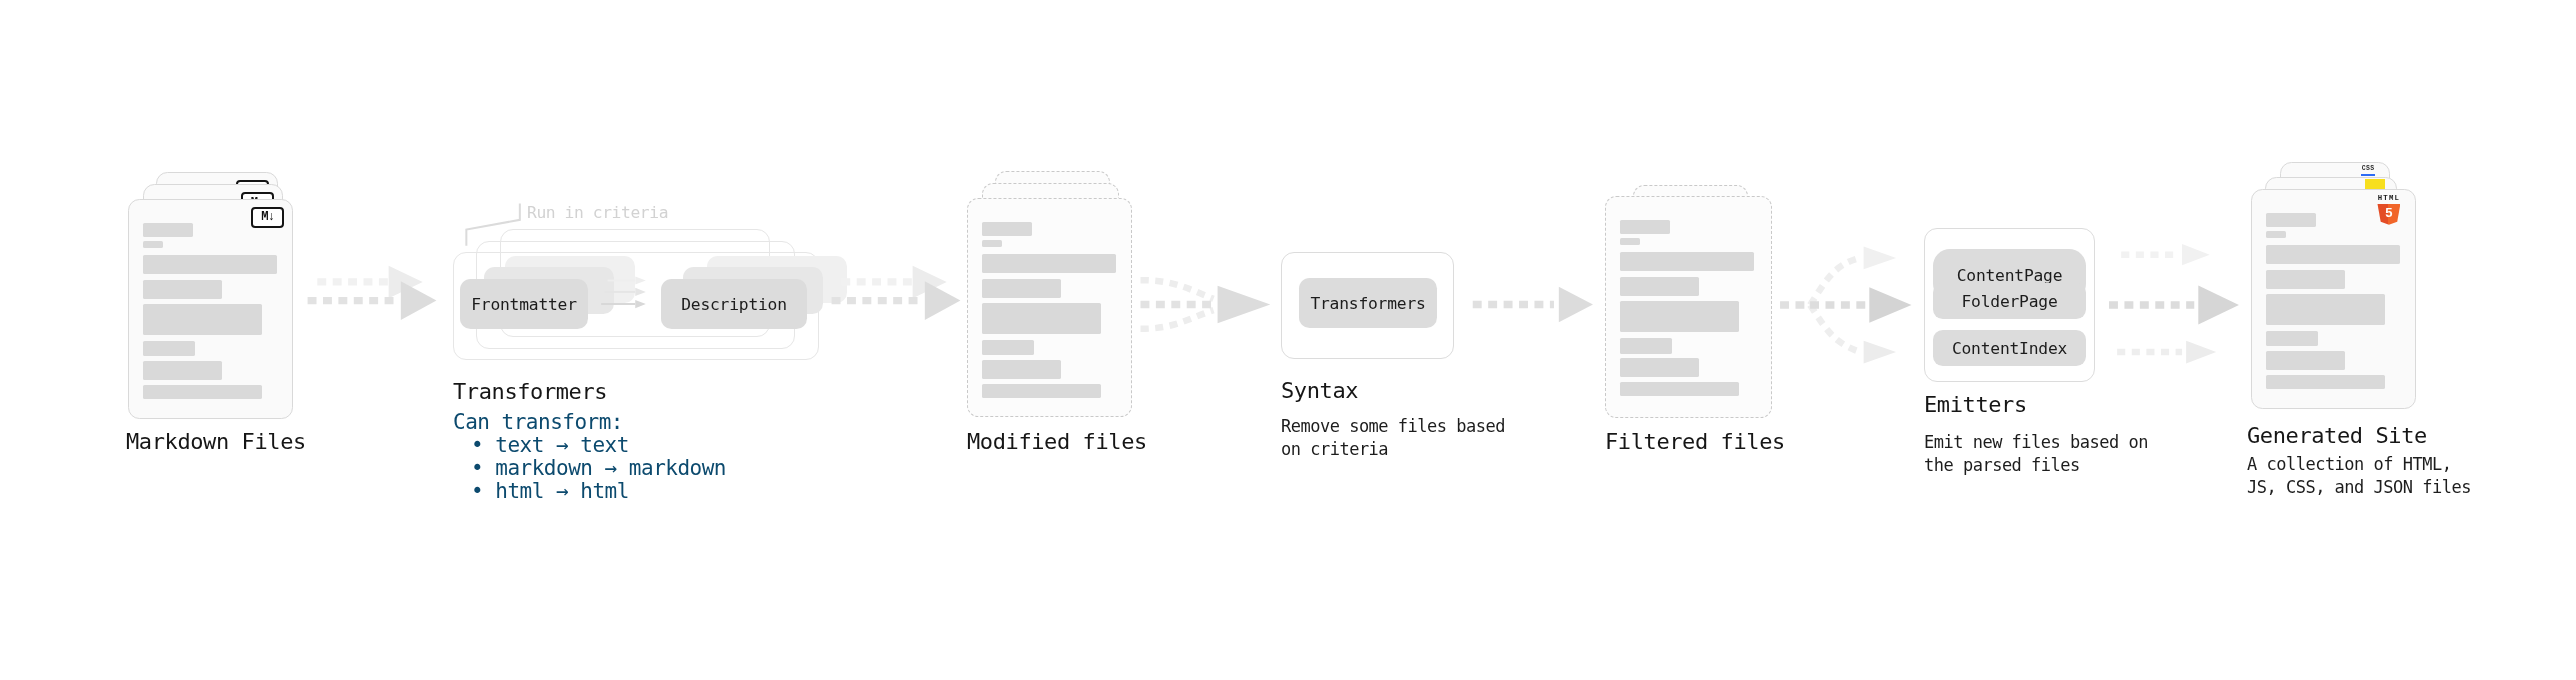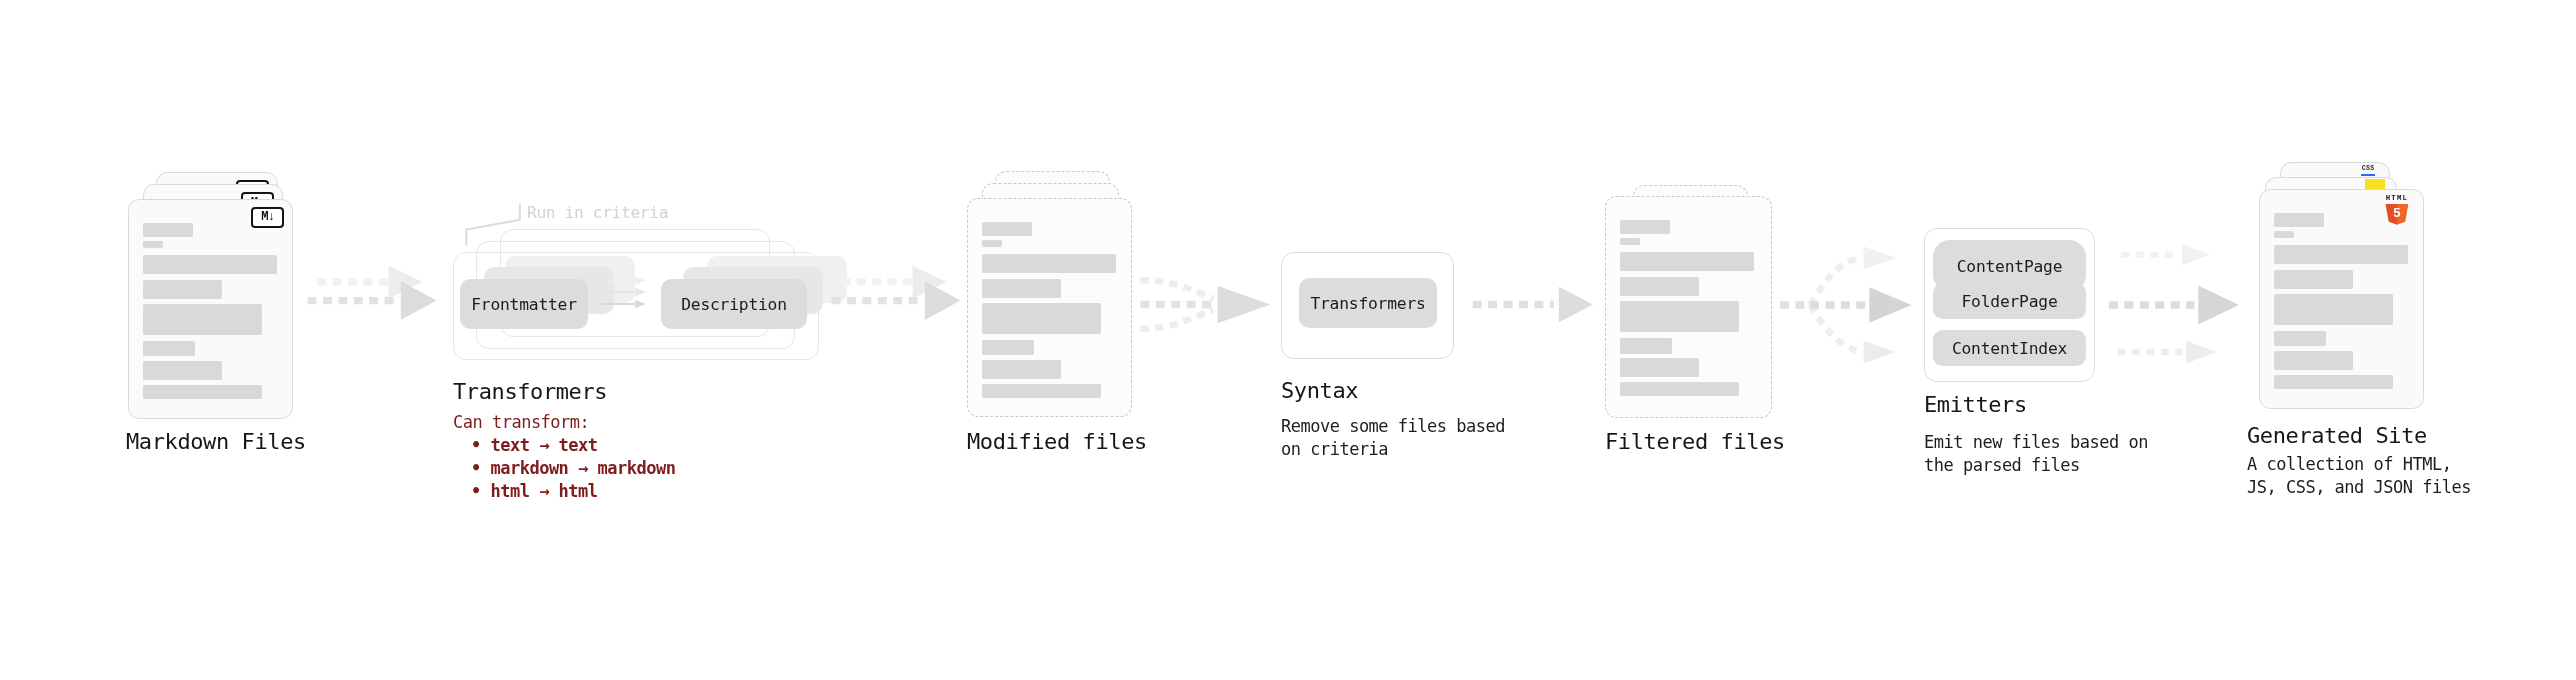--- a/index.html
+++ b/index.html
@@ -1,22 +1,22 @@
 <!DOCTYPE html>
 <html style="font-size:13px"><head>
 <meta charset="utf-8">
 <style>
   html,body{margin:0;padding:0;width:2576px;height:681px;background:#ffffff;overflow:hidden;}
   body{font-family:"DejaVu Sans Mono","Liberation Mono",monospace;position:relative;}
   #canvas{position:absolute;left:0;top:0;width:2576px;height:681px;}
 
   .h1{position:absolute;font-size:22px;font-weight:500;color:#161616;letter-spacing:-0.4px;white-space:nowrap;}
   .caption{position:absolute;font-size:17px;line-height:23px;color:#1d1d1d;white-space:pre-line;letter-spacing:-0.5px;}
-  .bullets{position:absolute;font-size:17px;line-height:23px;color:#7f1d1d;letter-spacing:-0.5px;}
-  .bullets .bl{padding-left:18px;white-space:nowrap;font-weight:bold;}
+  .bullets{position:absolute;font-size:21px;line-height:23px;color:#0c4a6e;letter-spacing:-0.5px;}
+  .bullets .bl{padding-left:18px;white-space:nowrap;}
   .note{position:absolute;font-size:16.3px;color:#d2d2d2;letter-spacing:-0.4px;white-space:nowrap;}
 
   .stage{position:absolute;font-family:Liberation Mono, monospace;}
   .doc-card{position:absolute;background:#fafafa;border:1.6px solid #d9d9d9;border-radius:11.4px;box-sizing:border-box;}
   .doc-card.dashed{border:1.6px dashed #c9c9c9;background:#fcfcfc;}
   .doc-bars{position:absolute;left:0;top:0;right:0;bottom:0;}
   .bar{position:absolute;background:#d9d9d9;border-radius:1.6px;}
 
   .md-badge{position:absolute;top:7.3px;right:8.1px;width:32.5px;height:20.3px;border:2.4px solid #141414;
             border-radius:4.1px;background:#ffffff;color:#111;font-size:12.2px;font-weight:bold;
@@ -177,21 +177,21 @@
     <line x1="5" y1="75" x2="42" y2="75" stroke="#e0e0e0" stroke-width="9" stroke-dasharray="11 8"></line>
     <path d="M42,75 C60,48 70,25 104,17" fill="none" stroke="#eeeeee" stroke-width="8" stroke-dasharray="10 8"></path>
     <polygon points="108,3 148,17 108,31" fill="#f0f0f0"></polygon>
     <path d="M42,75 C60,102 70,122 104,133" fill="none" stroke="#eeeeee" stroke-width="8" stroke-dasharray="10 8"></path>
     <polygon points="108,119 148,133 108,147" fill="#ececec"></polygon>
     <line x1="42" y1="75" x2="112" y2="75" stroke="#dddddd" stroke-width="9" stroke-dasharray="11 8"></line>
     <polygon points="115,53 167,75 115,97" fill="#d4d4d4"></polygon>
   </svg>
 
   <div class="obox" style="left:1924px;top:228px;width:171px;height:154px"></div>
-  <div class="pill" style="left:1933px;top:240px;width:153px;height:52px;border-radius:17px">ContentPage</div>
+  <div class="pill" style="left:1933px;top:249px;width:153px;height:52px;border-radius:17px">ContentPage</div>
   <div class="pill" style="left:1933px;top:283px;width:153px;height:36px;border-radius:9.8px">FolderPage</div>
   <div class="pill" style="left:1933px;top:330px;width:153px;height:36px;border-radius:9.8px">ContentIndex</div>
   <div class="h1" style="left:1924px;top:392px">Emitters</div>
   <div class="caption" style="left:1924px;top:431px">Emit new files based on
 the parsed files</div>
 
   <svg class="arrow-svg" style="left:2109px;top:240px" width="134" height="130" viewBox="0 0 165 160">
     <line x1="15" y1="18" x2="85" y2="18" stroke="#f2f2f2" stroke-width="8" stroke-dasharray="10 8"></line>
     <polygon points="90,5 124,18 90,31" fill="#f1f1f1"></polygon>
     <line x1="0" y1="80" x2="105" y2="80" stroke="#dcdcdc" stroke-width="9" stroke-dasharray="11 8"></line>
@@ -203,21 +203,21 @@
   <div class="stage" style="left:2247px;top:162px;width:171px;height:252px">
     <div class="doc-card" style="left:32.5px;top:0;width:110px;height:220px">
       <div class="css-badge">
         <div class="css-word">CSS</div>
         <div class="css-bar"></div>
       </div>
     </div>
     <div class="doc-card" style="left:18px;top:14.6px;width:132px;height:220px">
       <div class="js-badge"></div>
     </div>
-    <div class="doc-card" style="left:12px;top:27px;width:165px;height:220px">
+    <div class="doc-card" style="left:4px;top:27px;width:165px;height:220px">
       <div class="html5-block">
         <div class="html5-word">HTML</div>
         <div class="html5-shield">5</div>
       </div>
       <div class="doc-bars">
           <div class="bar" style="left: 14px; top: 23px; width: 50px; height: 14px;"></div>
           <div class="bar" style="left: 14px; top: 41px; width: 19.5px; height: 6.5px;"></div>
           <div class="bar" style="left: 14px; top: 55px; width: 134px; height: 18.7px;"></div>
           <div class="bar" style="left: 14px; top: 80px; width: 79px; height: 18.7px;"></div>
           <div class="bar" style="left: 14px; top: 104px; width: 119px; height: 31px;"></div>

